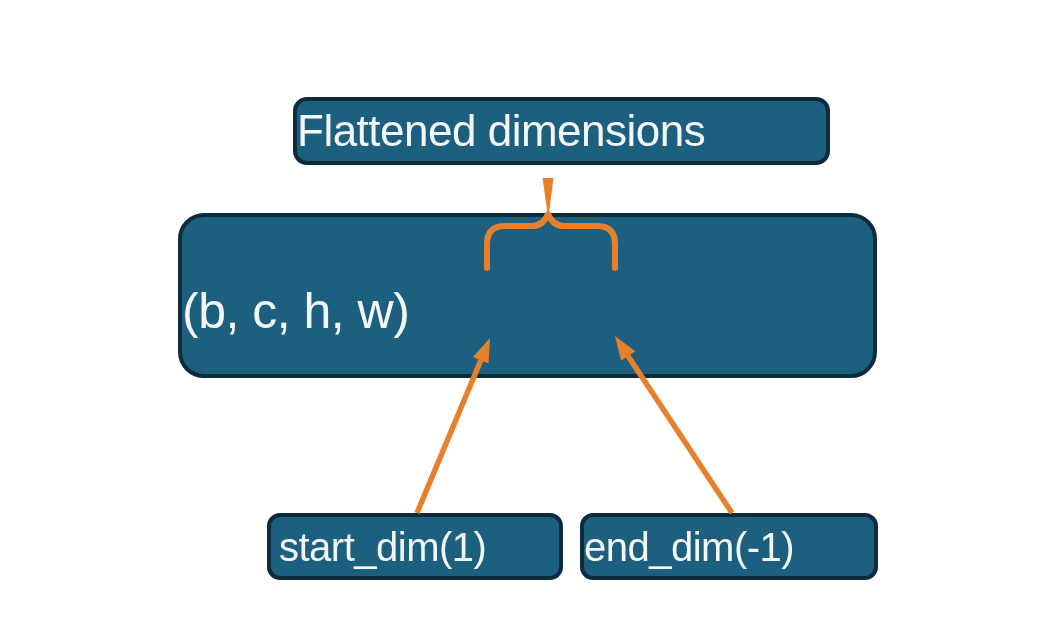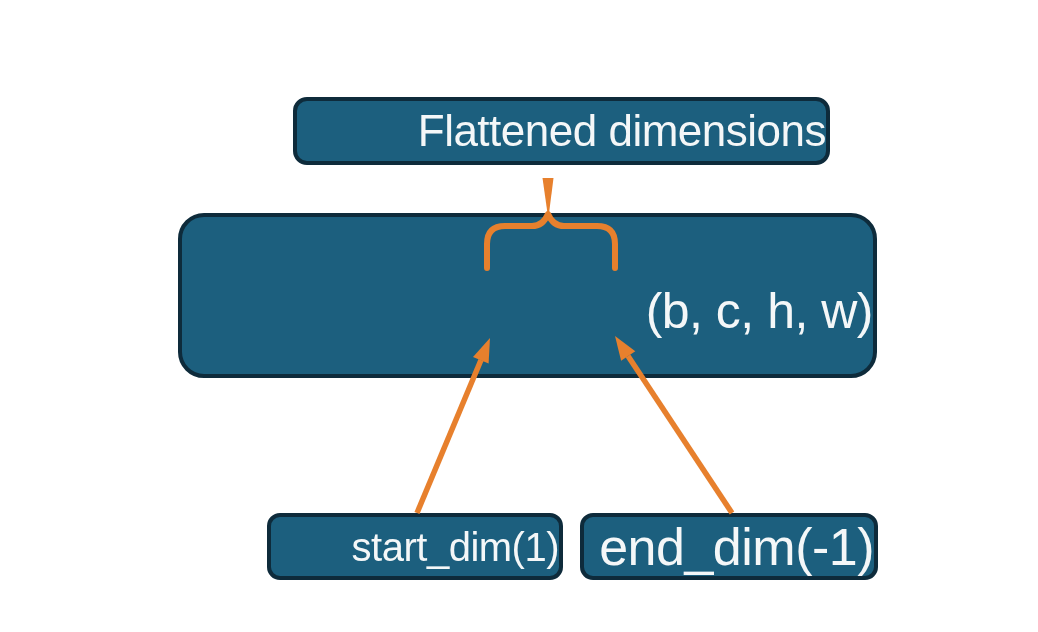--- a/index.html
+++ b/index.html
@@ -16,21 +16,21 @@
     font-family: "Liberation Sans", "DejaVu Sans", sans-serif;
   }
   .node {
     position: absolute;
     box-sizing: border-box;
     background: var(--box-fill, #1c5f7e);
     border: 4px solid var(--box-border, #0e2b3b);
     color: var(--text-color, #f4f7f8);
     display: flex;
     align-items: center;
-    justify-content: flex-end;
+    justify-content: flex-start;
     text-align: center;
     letter-spacing: -0.5px;
     line-height: 1;
   }
   #flattened-box {
     left: 293px;
     top: 97px;
     width: 537px;
     height: 68px;
     border-radius: 14px;
@@ -53,21 +53,21 @@
     border-radius: 13px;
     font-size: 40px;
     padding-left: 8px;
   }
   #end-dim-box {
     left: 580px;
     top: 513px;
     width: 298px;
     height: 67px;
     border-radius: 13px;
-    font-size: 52px;
+    font-size: 40px;
   }
   #connector-layer {
     position: absolute;
     left: 0;
     top: 0;
     width: 1038px;
     height: 632px;
     pointer-events: none;
   }
   .orange-stroke {

